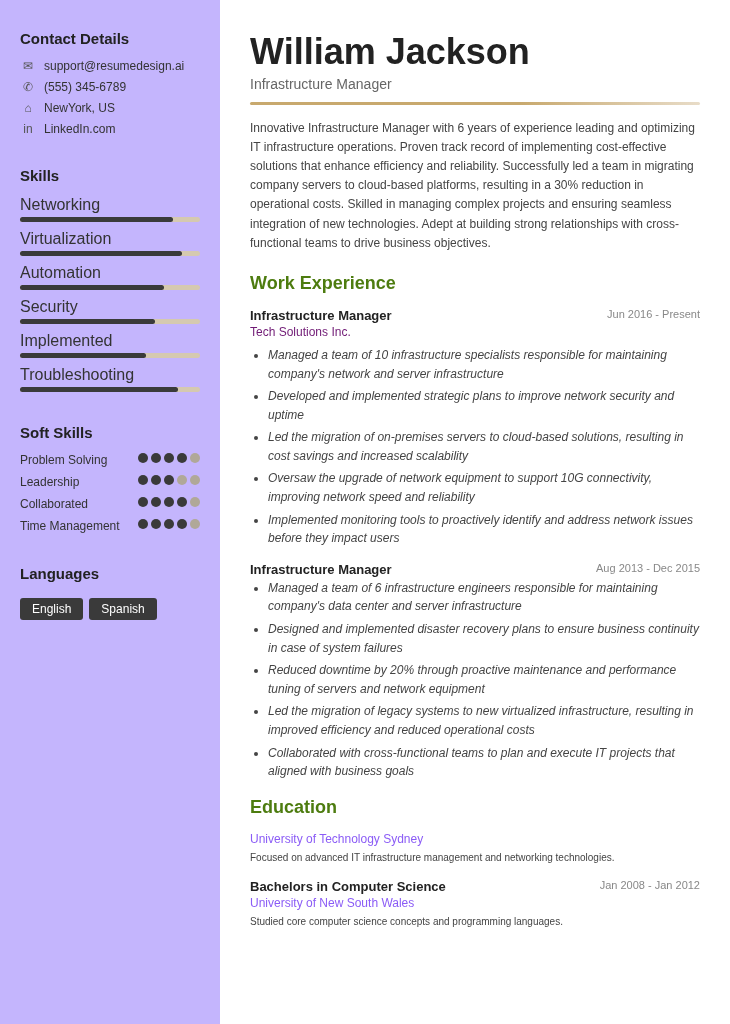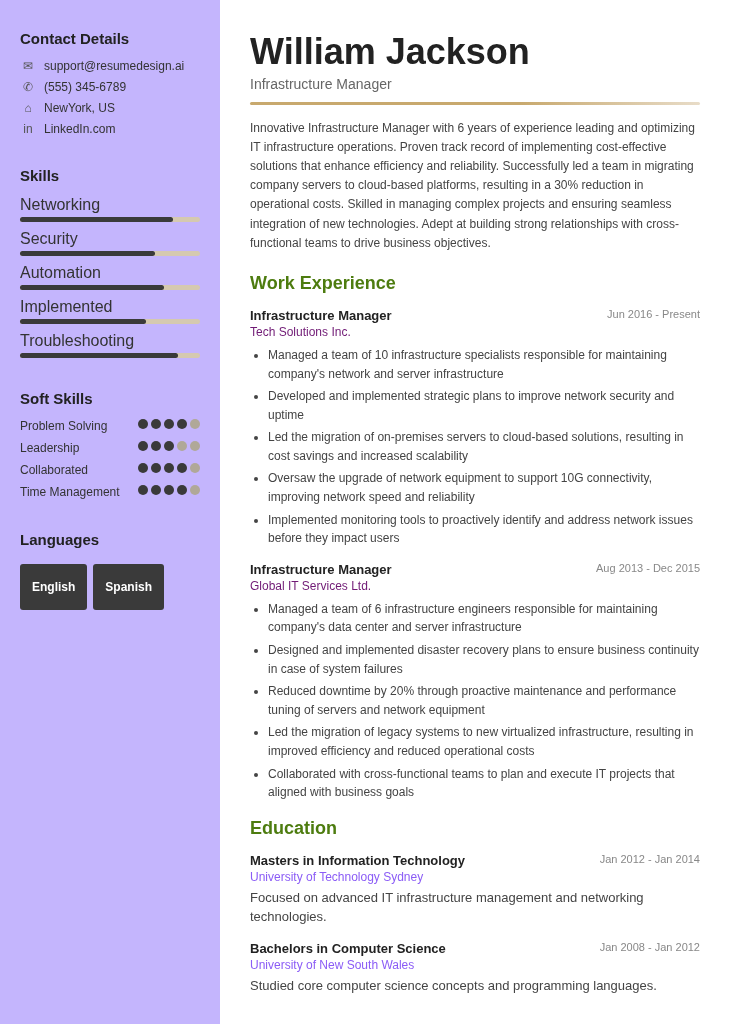--- a/index.html
+++ b/index.html
@@ -92,25 +92,24 @@
       border-radius: 50%;
     }
     .dot-filled { background: #3a3a3a; }
     .dot-empty { background: #b0a898; }
     
     .lang-badge {
       display: inline-block;
       background: #3a3a3a;
       color: #fff;
       font-size: 12px;
-      padding: 16px 12px;
+      padding: 4px 12px;
       border-radius: 3px;
       margin-right: 6px;
       margin-top: 4px;
-      font-weight: bold;
     }
 
     
     .main {
       flex: 1;
       padding: 32px 30px;
       background: #fff;
     }
     .main-name {
       font-size: 36px;
@@ -162,20 +161,21 @@
     }
     .job-company {
       font-size: 12px;
       color: #701a75;
       margin-bottom: 7px;
     }
     .job-bullets {
       list-style: disc;
       padding-left: 18px;
       margin-bottom: 14px;
+      font-style: italic;
     }
     .job-bullets li {
       font-size: 12px;
       color: #444;
       line-height: 1.55;
       margin-bottom: 4px;
     }
     .edu-header {
       display: flex;
       justify-content: space-between;
@@ -192,21 +192,21 @@
       color: #888;
       white-space: nowrap;
       margin-left: 10px;
     }
     .edu-school {
       font-size: 12px;
       color: #8b5cf6;
       margin-bottom: 4px;
     }
     .edu-desc {
-      font-size: 13px;
+      font-size: 10px;
       color: #444;
       line-height: 1.5;
       margin-bottom: 14px;
     }
     .work-section { margin-bottom: 16px; }
     .edu-section { margin-bottom: 16px; }
   </style>
 </head>
 <body>
 
@@ -239,29 +239,35 @@
     <div>
       <div class="sidebar-section-title">Skills</div>
       <div id="skills-list">
           <div class="skill-item">
             <div class="skill-name">Networking</div>
     <div class="skill-bar-bg">
       <div class="skill-bar-fill" style="width:85%"></div>
     </div>
           </div>
           <div class="skill-item">
+            <div class="skill-name">Virtualization</div>
+    <div class="skill-bar-bg">
+      <div class="skill-bar-fill" style="width:90%"></div>
+    </div>
+          </div>
+          <div class="skill-item">
+            <div class="skill-name">Automation</div>
+    <div class="skill-bar-bg">
+      <div class="skill-bar-fill" style="width:80%"></div>
+    </div>
+          </div>
+          <div class="skill-item">
             <div class="skill-name">Security</div>
     <div class="skill-bar-bg">
       <div class="skill-bar-fill" style="width:75%"></div>
-    </div>
-          </div>
-          <div class="skill-item">
-            <div class="skill-name">Automation</div>
-    <div class="skill-bar-bg">
-      <div class="skill-bar-fill" style="width:80%"></div>
     </div>
           </div>
           <div class="skill-item">
             <div class="skill-name">Implemented</div>
     <div class="skill-bar-bg">
       <div class="skill-bar-fill" style="width:70%"></div>
     </div>
           </div>
           <div class="skill-item">
             <div class="skill-name">Troubleshooting</div>
@@ -346,40 +352,35 @@
               <li>Led the migration of on-premises servers to cloud-based solutions, resulting in cost savings and increased scalability</li>
               <li>Oversaw the upgrade of network equipment to support 10G connectivity, improving network speed and reliability</li>
               <li>Implemented monitoring tools to proactively identify and address network issues before they impact users</li>
             </ul>
   </div>
           <div>
     <div class="job-header">
       <span class="job-title">Infrastructure Manager</span>
       <span class="job-date">Aug 2013 - Dec 2015</span>
     </div>
-    <div class="job-company">Global IT Services Ltd.</div>
     <ul class="job-bullets">
               <li>Managed a team of 6 infrastructure engineers responsible for maintaining company's data center and server infrastructure</li>
               <li>Designed and implemented disaster recovery plans to ensure business continuity in case of system failures</li>
               <li>Reduced downtime by 20% through proactive maintenance and performance tuning of servers and network equipment</li>
               <li>Led the migration of legacy systems to new virtualized infrastructure, resulting in improved efficiency and reduced operational costs</li>
               <li>Collaborated with cross-functional teams to plan and execute IT projects that aligned with business goals</li>
             </ul>
   </div>
         </div>
     </div>
 
     <div class="edu-section">
       <div class="section-title">Education</div>
       <div id="edu-list">
           <div>
-    <div class="edu-header">
-      <span class="edu-degree">Masters in Information Technology</span>
-      <span class="edu-date">Jan 2012 - Jan 2014</span>
-    </div>
     <div class="edu-school">University of Technology Sydney</div>
     <div class="edu-desc">Focused on advanced IT infrastructure management and networking technologies.</div>
   </div>
           <div>
     <div class="edu-header">
       <span class="edu-degree">Bachelors in Computer Science</span>
       <span class="edu-date">Jan 2008 - Jan 2012</span>
     </div>
     <div class="edu-school">University of New South Wales</div>
     <div class="edu-desc">Studied core computer science concepts and programming languages.</div>

